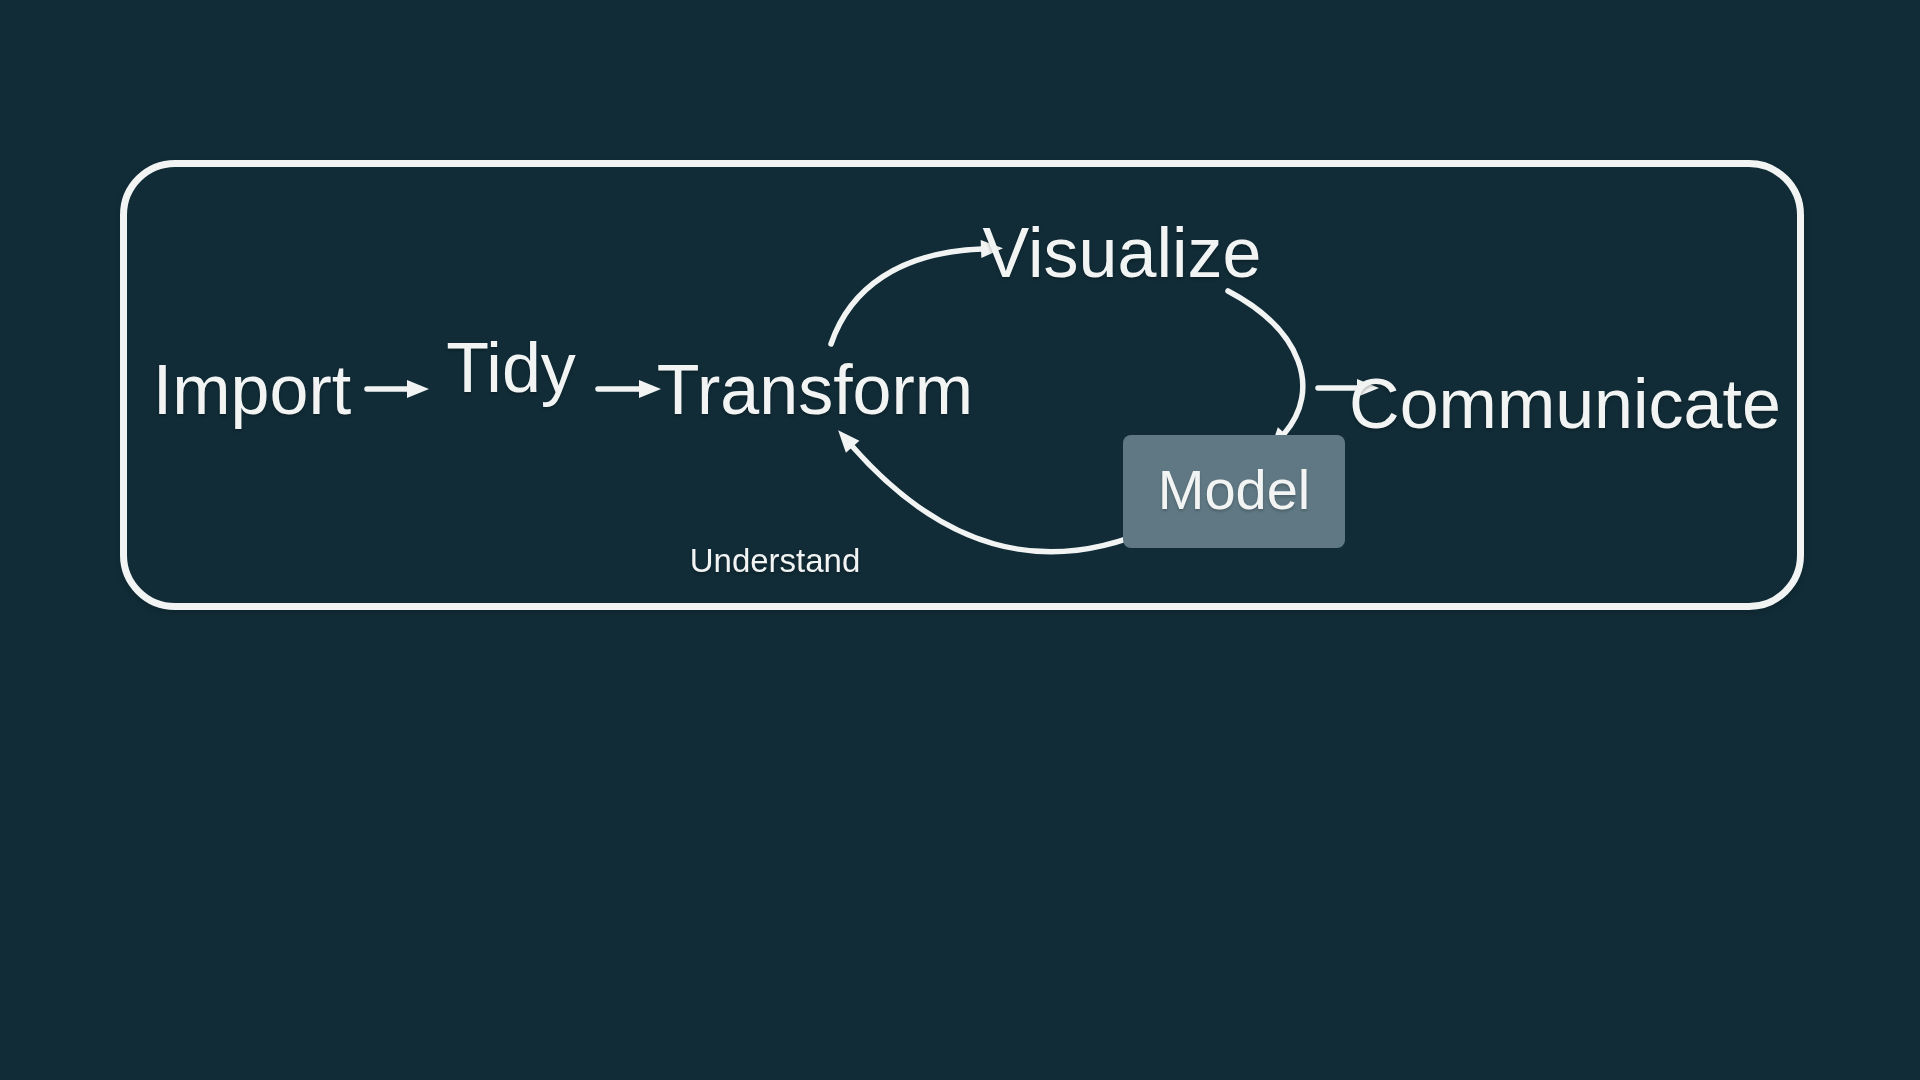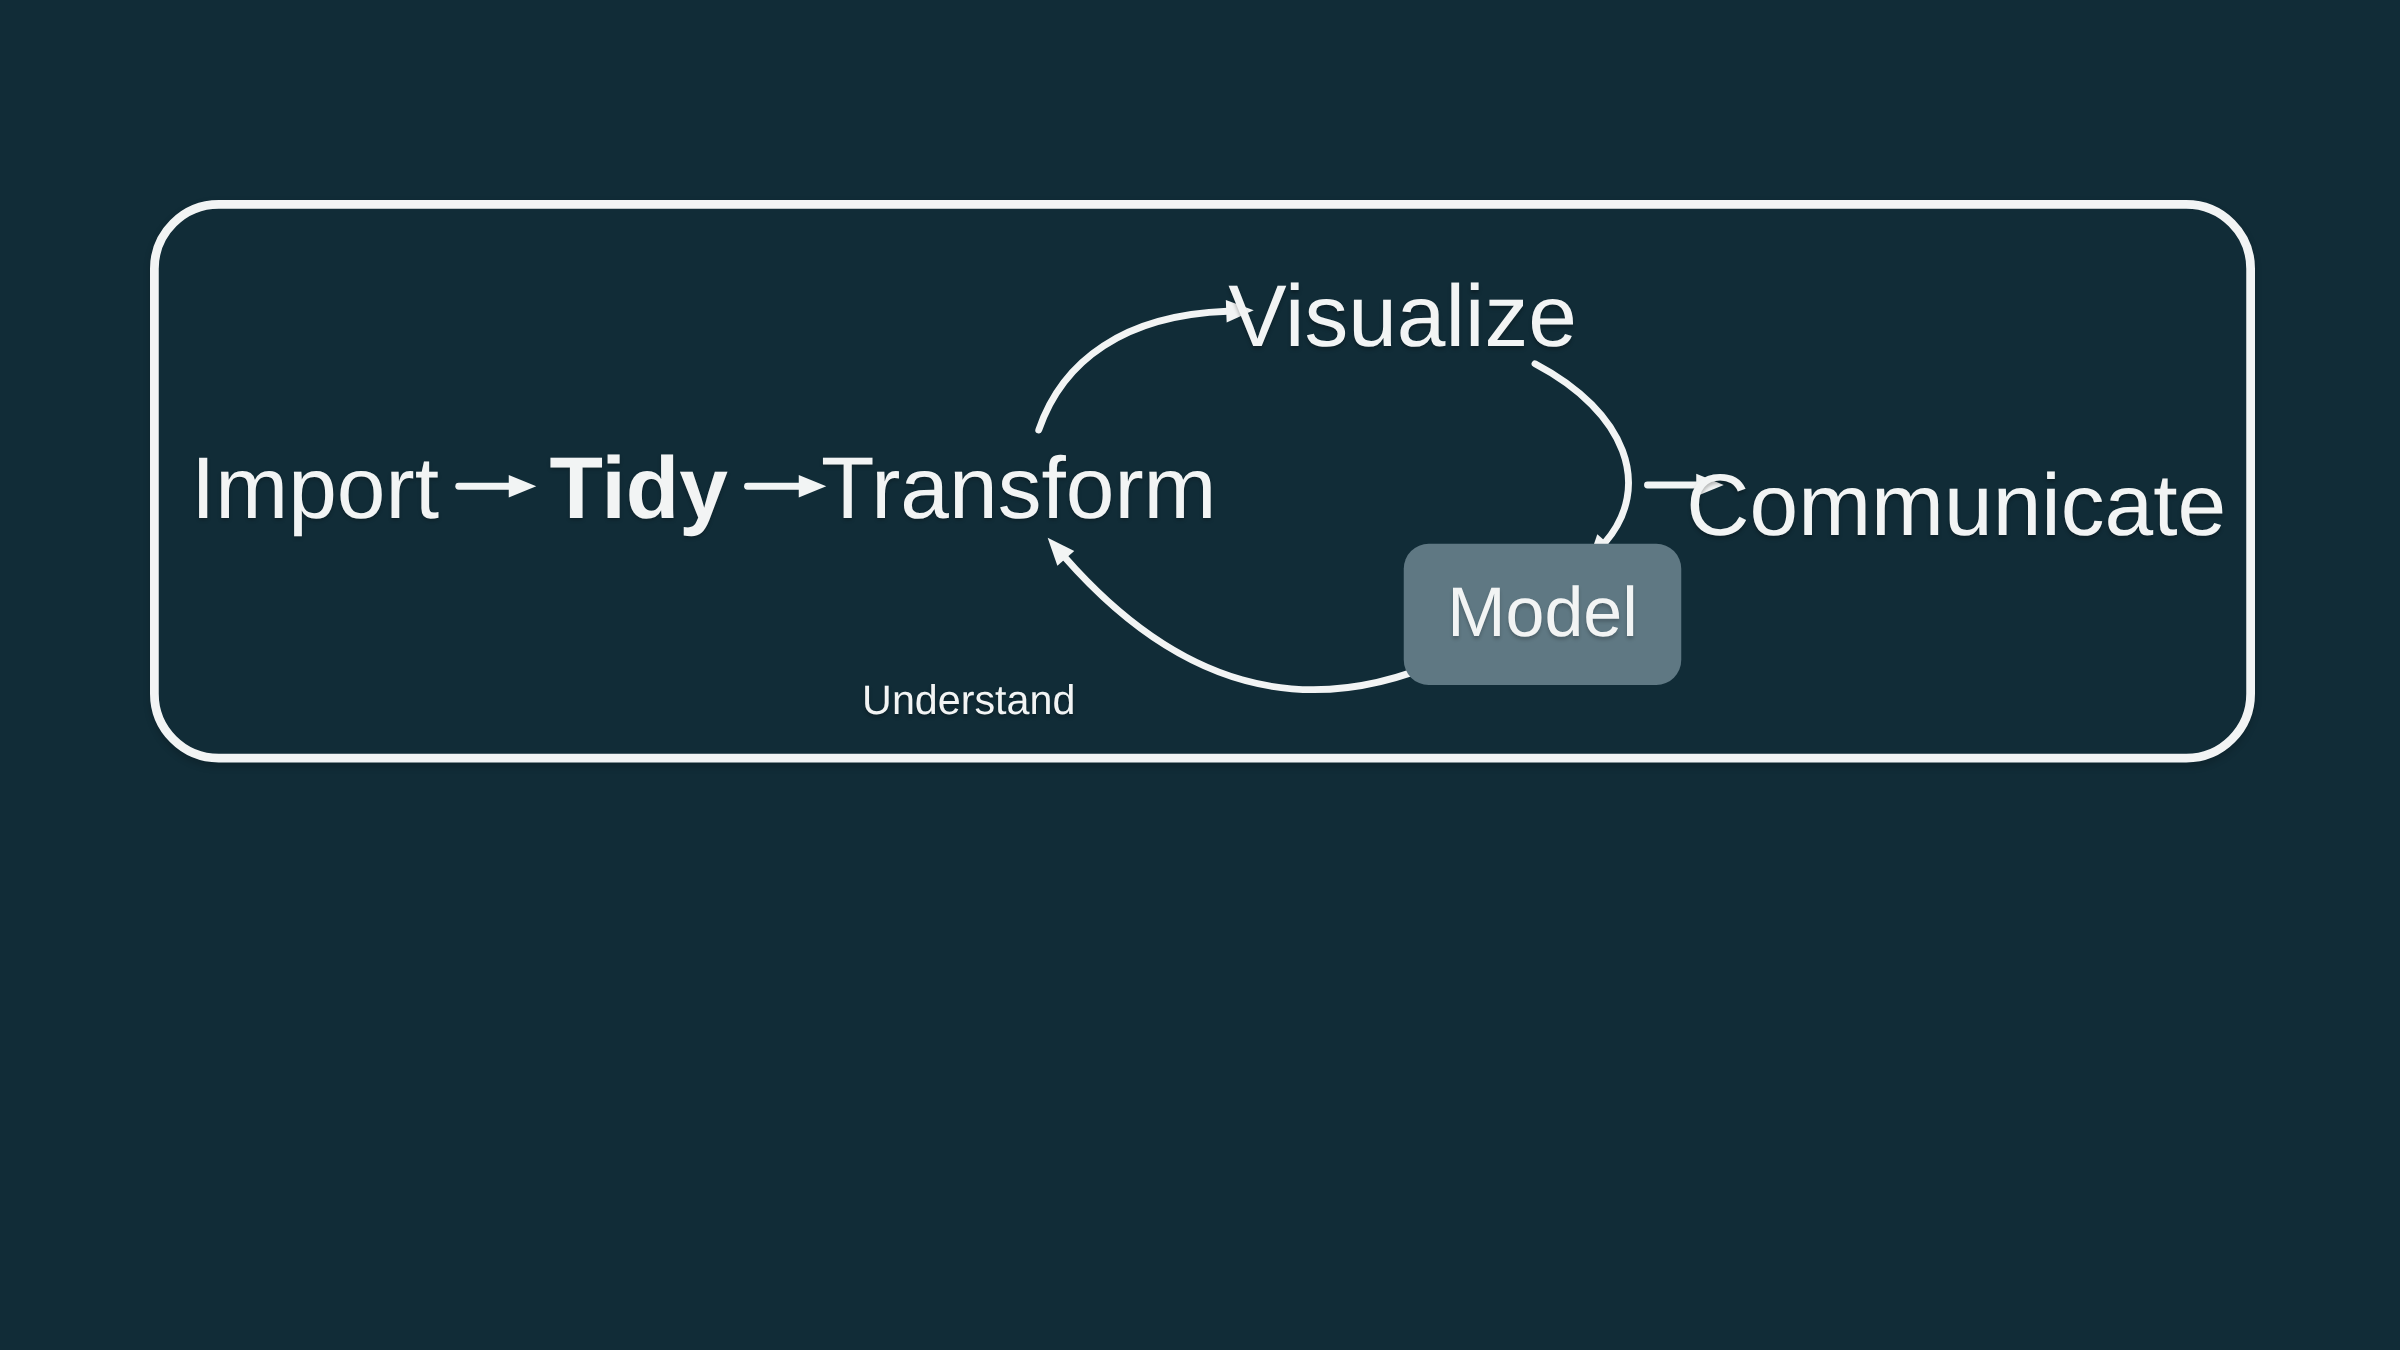--- a/index.html
+++ b/index.html
@@ -47,34 +47,34 @@
     position: absolute;
     transform: translate(-50%, -50%);
     white-space: nowrap;
     color: var(--fg);
     text-shadow: 0 2px 3px rgba(0,0,0,0.25);
     line-height: 1;
   }
   .node-text { font-size: 70px; }
   .small-text { font-size: 33px; }
   .node-import      { left: 252px;  top: 390px; text-align: right; }
-  .node-tidy        { left: 511px;  top: 390px; font-weight: bold; }
+  .node-tidy        { left: 511px;  top: 368px; }
   .node-transform   { left: 815px;  top: 390px; }
   .node-visualize   { left: 1122px; top: 253px; }
   .node-communicate { left: 1565px; top: 404px; text-align: right; }
   .understand-label { left: 775px;  top: 560px; }
   .program-label    { left: 256px;  top: 676px; }
   .model-box {
     position: absolute;
     left: 1123px;
     top: 435px;
     width: 222px;
     height: 113px;
     background: var(--model-box);
-    border-radius: 20px;
+    border-radius: 8px;
     display: flex;
     align-items: center;
     justify-content: center;
   }
   .model-box .model-text {
     font-size: 56px;
     line-height: 1;
     color: var(--fg);
     text-shadow: 0 2px 3px rgba(0,0,0,0.2);
     position: relative;

